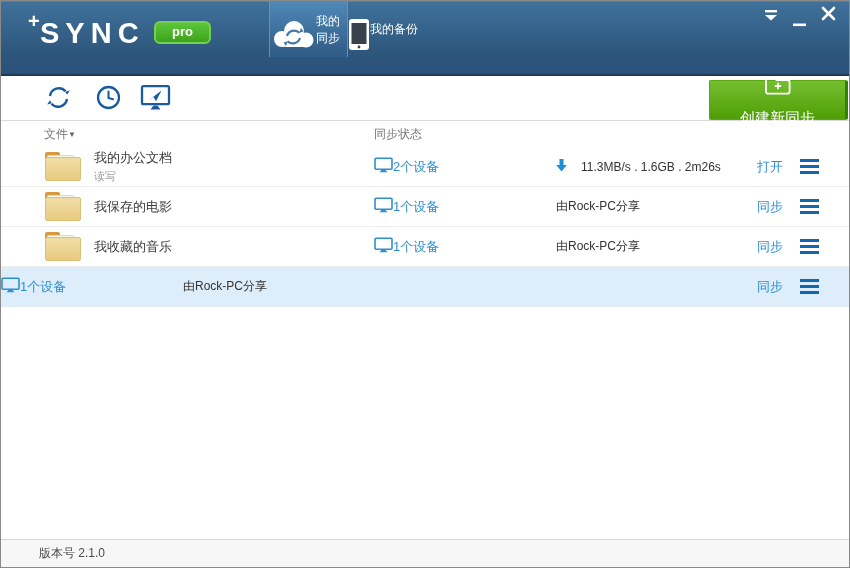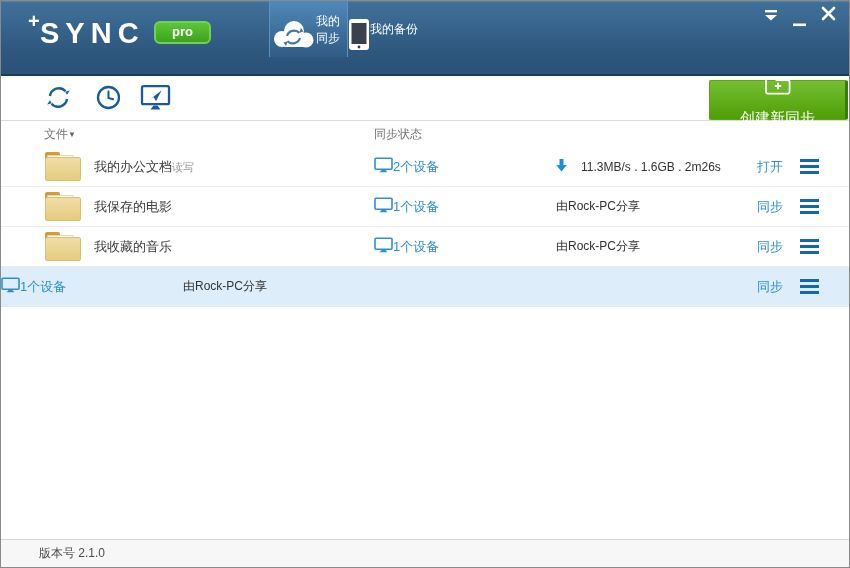--- a/index.html
+++ b/index.html
@@ -66,21 +66,21 @@
   .sort-arrow{font-size:8px;color:#666;}
   .h-device{width:182px;} .h-status{flex:1;}
   .rows{position:absolute;top:146px;left:0;right:0;}
   .row{height:40px;display:flex;align-items:center;border-bottom:1px solid #ececec;cursor:pointer;}
   .row.hl{background:#ddeefa;border-bottom:1px solid #dceaf6;}
   .cell-file{width:373px;display:flex;align-items:center;padding-left:44px;gap:13px;}
   .folder-ic{position:relative;width:36px;height:29px;flex:0 0 36px;}
   .folder-tab{position:absolute;top:0;left:0;width:15px;height:7px;background:#d69a3e;border-radius:2px 2px 0 0;}
   .folder-paper{position:absolute;top:3px;left:2px;width:27px;height:6px;background:#fbf8ec;border-radius:1px;border:1px solid #e4d6ae;}
   .folder-body{position:absolute;top:5px;left:0;width:36px;height:24px;background:linear-gradient(#f0dda6,#e8cb80);border:1px solid #dcbf75;border-radius:2px;}
-  .file-meta{display:flex;flex-direction:row;justify-content:flex-start;}
+  .file-meta{display:flex;flex-direction:column;justify-content:flex-start;}
   .fname{font-size:13px;color:#3c3c3c;}
   .fperm{font-size:11px;color:#9b9b9b;margin-top:2px;}
   .fperm:empty{display:none;}
   .cell-device{width:182px;display:flex;align-items:center;gap:0;}
   .devtext{font-size:13px;color:#2e8fd0;}
   .cell-status{width:200px;display:flex;align-items:center;gap:14px;font-size:12px;color:#333;}
   .cell-action{flex:1;display:flex;align-items:center;justify-content:flex-end;gap:17px;padding-right:30px;}
   .act{font-size:13px;color:#2b8ed8;text-decoration:none;}
   .menu-ic{display:flex;align-items:center;cursor:pointer;}
   

